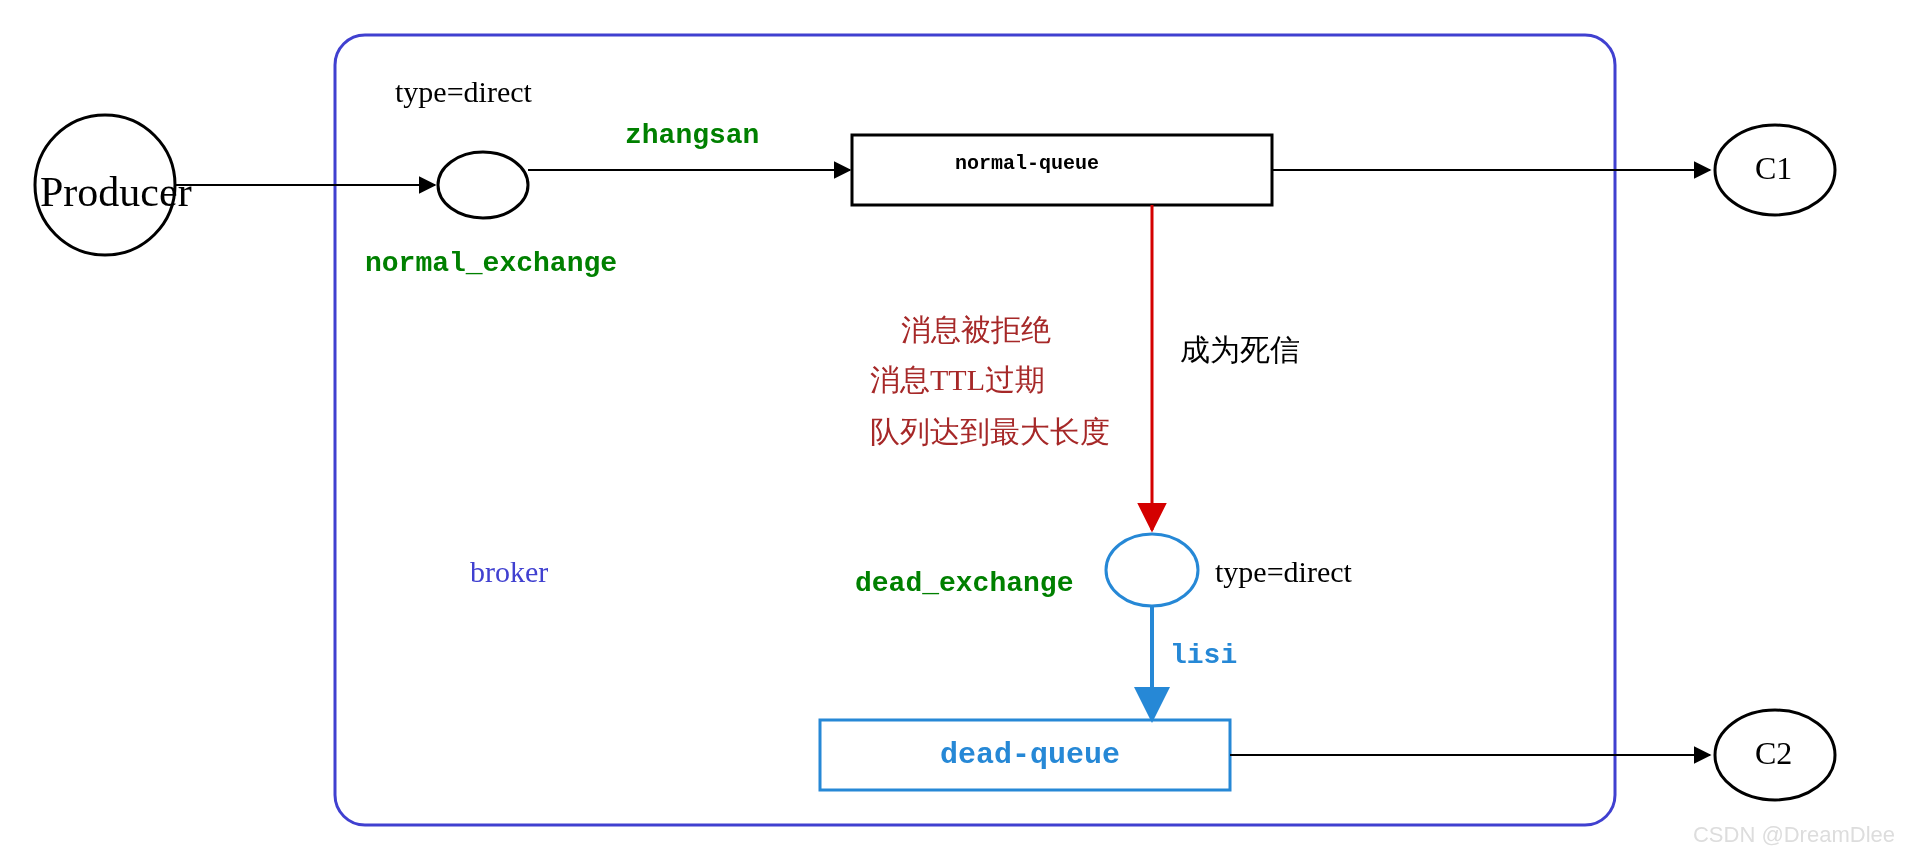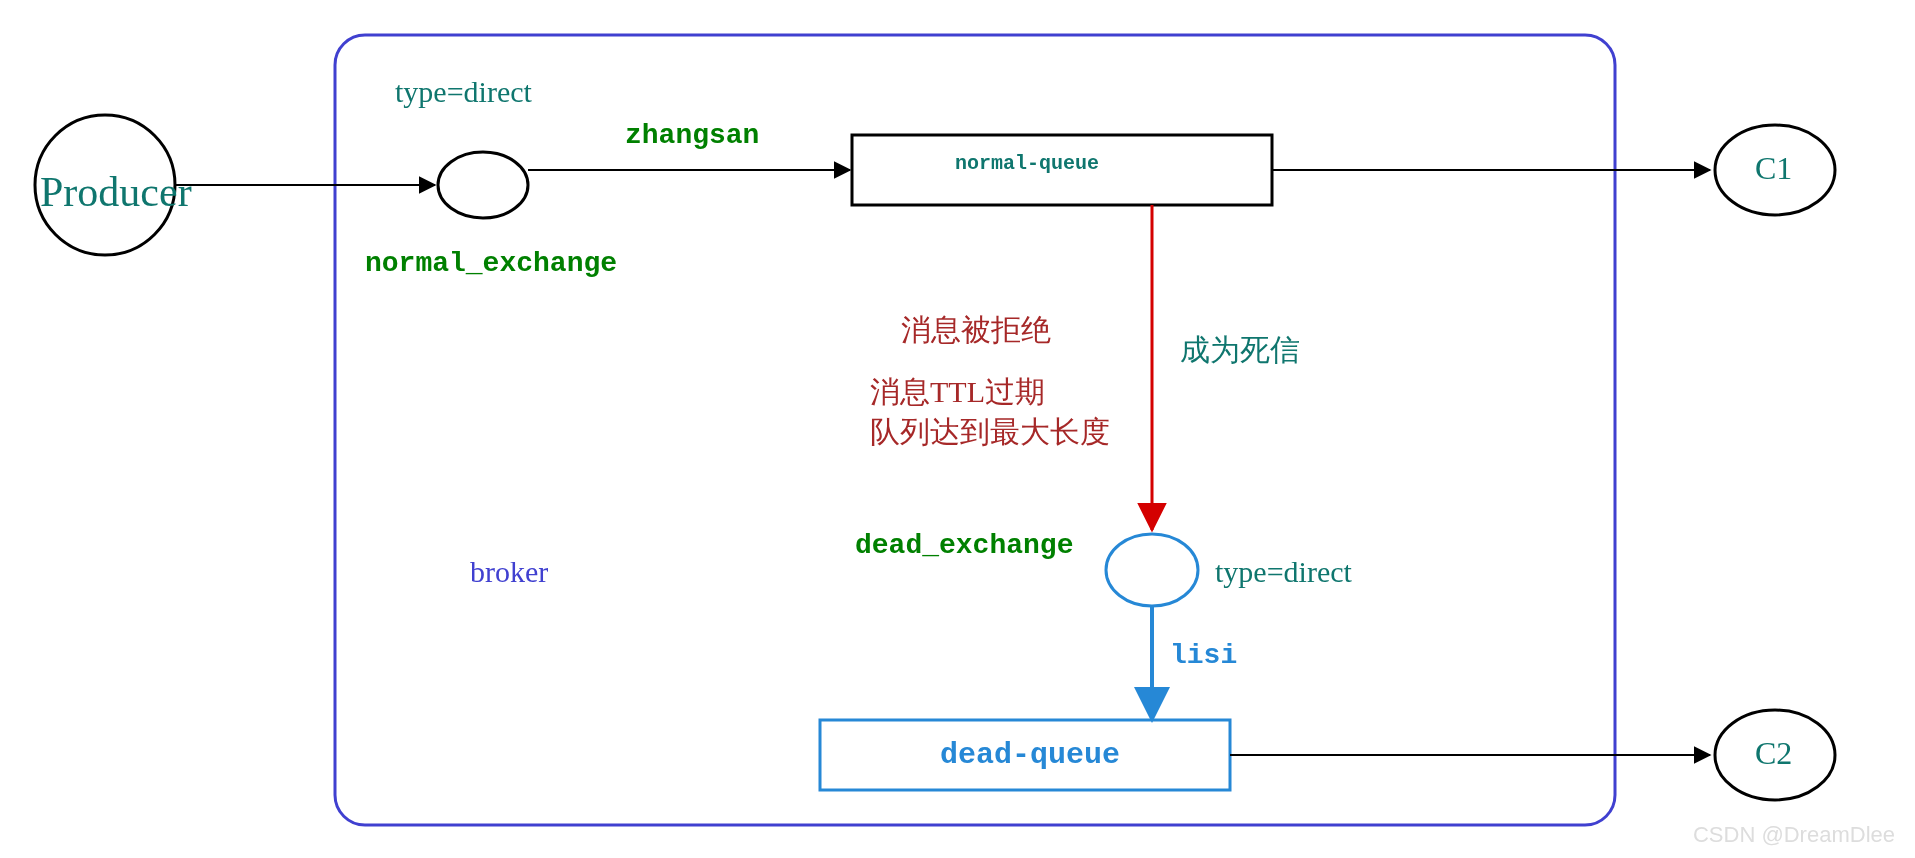--- a/index.html
+++ b/index.html
@@ -19,21 +19,21 @@
   }
   .mono {
     font-family: "Courier New", monospace;
     font-weight: bold;
     text-align: center;
   }
   .green  { color: #008000; }
   .blue   { color: #2688d6; }
   .darkred{ color: #a62828; }
   .purple { color: #4040d0; }
-  .black  { color: #0f766e; }
+  .black  { color: #000000; }
   .watermark {
     position: absolute;
     right: 20px;
     bottom: 10px;
     font-size: 22px;
     color: #dddddd;
     font-family: Arial, sans-serif;
   }
 </style>
 </head>
@@ -87,26 +87,26 @@
 
 <div class="label green mono" style="left:365px; top:248px;">normal_exchange</div>
 
 <div class="label green mono" style="left:625px; top:120px;">zhangsan</div>
 
 <div class="label black mono" style="left:955px; top:152px; font-size:20px;">normal-queue</div>
 
 <div class="label black" style="left:1755px; top:150px; font-size:32px;">C1</div>
 
 <div class="label darkred" style="left:870px; top:310px; font-size:30px;margin-left:31px;">消息被拒绝</div>
-<div class="label darkred" style="left:870px; top:360px; font-size:30px;margin-top:12px;">消息TTL过期</div>
+<div class="label darkred" style="left:870px; top:360px; font-size:30px;">消息TTL过期</div>
 <div class="label darkred" style="left:870px; top:412px; font-size:30px;">队列达到最大长度</div>
 
 <div class="label black" style="left:1180px; top:330px; font-size:30px;">成为死信</div>
 
-<div class="label green mono" style="left:855px; top:530px;">dead_exchange</div>
+<div class="label green mono" style="left:855px; top:568px;">dead_exchange</div>
 
 <div class="label black" style="left:1215px; top:555px; font-size:30px;">type=direct</div>
 
 <div class="label blue mono" style="left:1170px; top:640px;">lisi</div>
 
 <div class="label blue mono" style="left:940px; top:738px; font-size:30px;">dead-queue</div>
 
 <div class="label black" style="left:1755px; top:735px; font-size:32px;">C2</div>
 
 <div class="label purple" style="left:470px; top:555px; font-size:30px;">broker</div>

